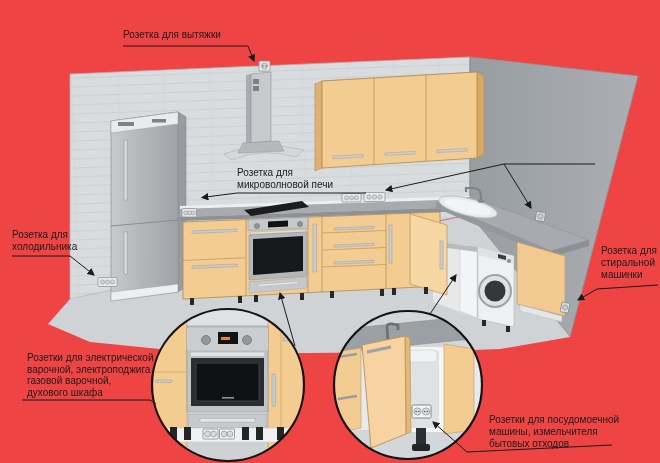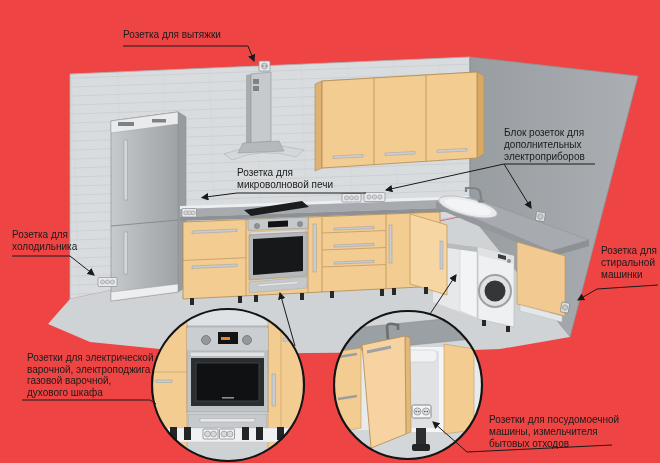--- a/index.html
+++ b/index.html
@@ -301,23 +301,20 @@
     <path d="M612,445 L467,452 L433,422" marker-end="url(#arw)"></path>
     <path d="M430,314 L456,275" marker-end="url(#arw)"></path>
   </g>
 </svg>
 
 <div class="label" style="left:123px;top:29px;">Розетка для вытяжки</div>
 <div class="label" style="left:237px;top:167px;">Розетка для
 микроволновой печи</div>
 <div class="label" style="left:12px;top:229px;">Розетка для
 холодильника</div>
-<div class="label" style="left:504px;top:127px;">Блок розеток для
-дополнительных
-электроприборов</div>
 <div class="label" style="left:601px;top:245px;">Розетка для
 стиральной
 машинки</div>
 <div class="label" style="left:27px;top:352px;line-height:11.5px;">Розетки для электрической
 варочной, электроподжига
 газовой варочной,
 духового шкафа</div>
 <div class="label" style="left:489px;top:414px;">Розетки для посудомоечной
 машины, измельчителя
 бытовых отходов</div>

